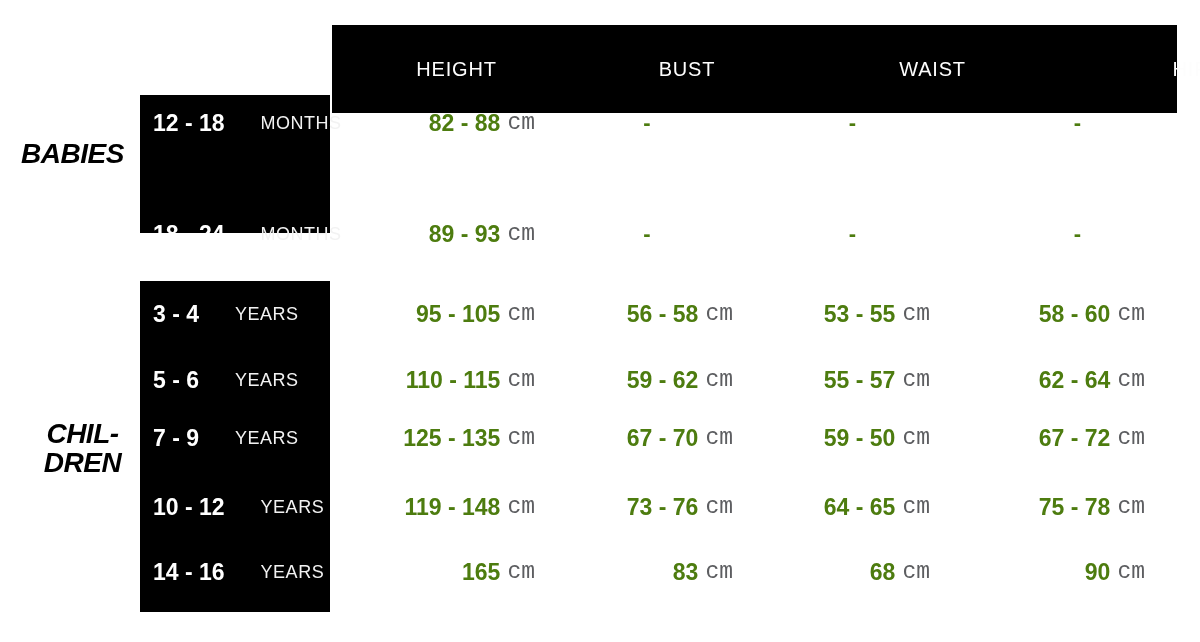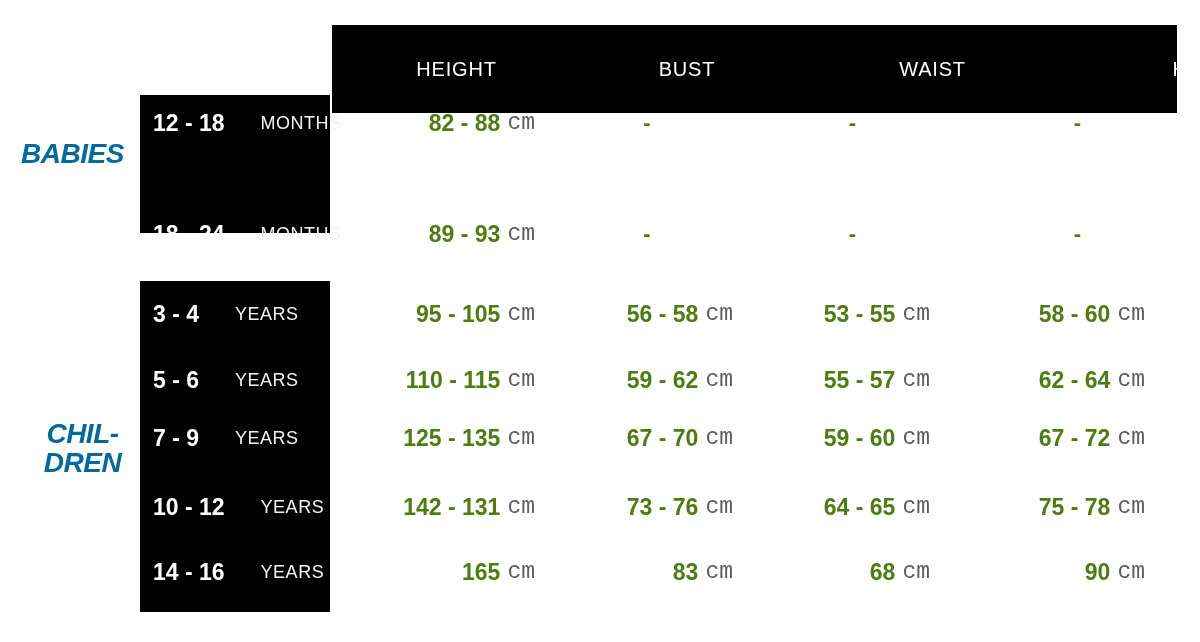--- a/index.html
+++ b/index.html
@@ -43,21 +43,21 @@
     left: 140px;
     width: 190px;
     background: #000000;
   }
   .box-babies   { top: 95px;  height: 138px; }
   .box-children { top: 281px; height: 331px; }
 
   
   .group-label {
     position: absolute;
-    color: #0369a1;
+    color: #000000;
     font-weight: 900;
     font-style: italic;
     font-size: 28px;
     line-height: 29px;
     letter-spacing: -0.5px;
     text-align: center;
   }
   .label-babies   { left: 0px;  top: 139px; width: 145px; }
   .label-children { left: 10px; top: 419px; width: 145px; }
   .label-children span { display: block; }
@@ -224,36 +224,36 @@
     </div>
     <div class="cell val c2">
         <span class="num">125 - 135</span>
         <span class="unit">cm</span>
       </div>
     <div class="cell val c3">
         <span class="num">67 - 70</span>
         <span class="unit">cm</span>
       </div>
     <div class="cell val c4">
-        <span class="num">59 - 60</span>
+        <span class="num">59 - 50</span>
         <span class="unit">cm</span>
       </div>
     <div class="cell val c5">
         <span class="num">67 - 72</span>
         <span class="unit">cm</span>
       </div>
   </div>
 
   <div class="row r6">
     <div class="cell label">
       <span class="size-num">10 - 12</span>
       <span class="size-unit">YEARS</span>
     </div>
     <div class="cell val c2">
-        <span class="num">142 - 131</span>
+        <span class="num">119 - 148</span>
         <span class="unit">cm</span>
       </div>
     <div class="cell val c3">
         <span class="num">73 - 76</span>
         <span class="unit">cm</span>
       </div>
     <div class="cell val c4">
         <span class="num">64 - 65</span>
         <span class="unit">cm</span>
       </div>

